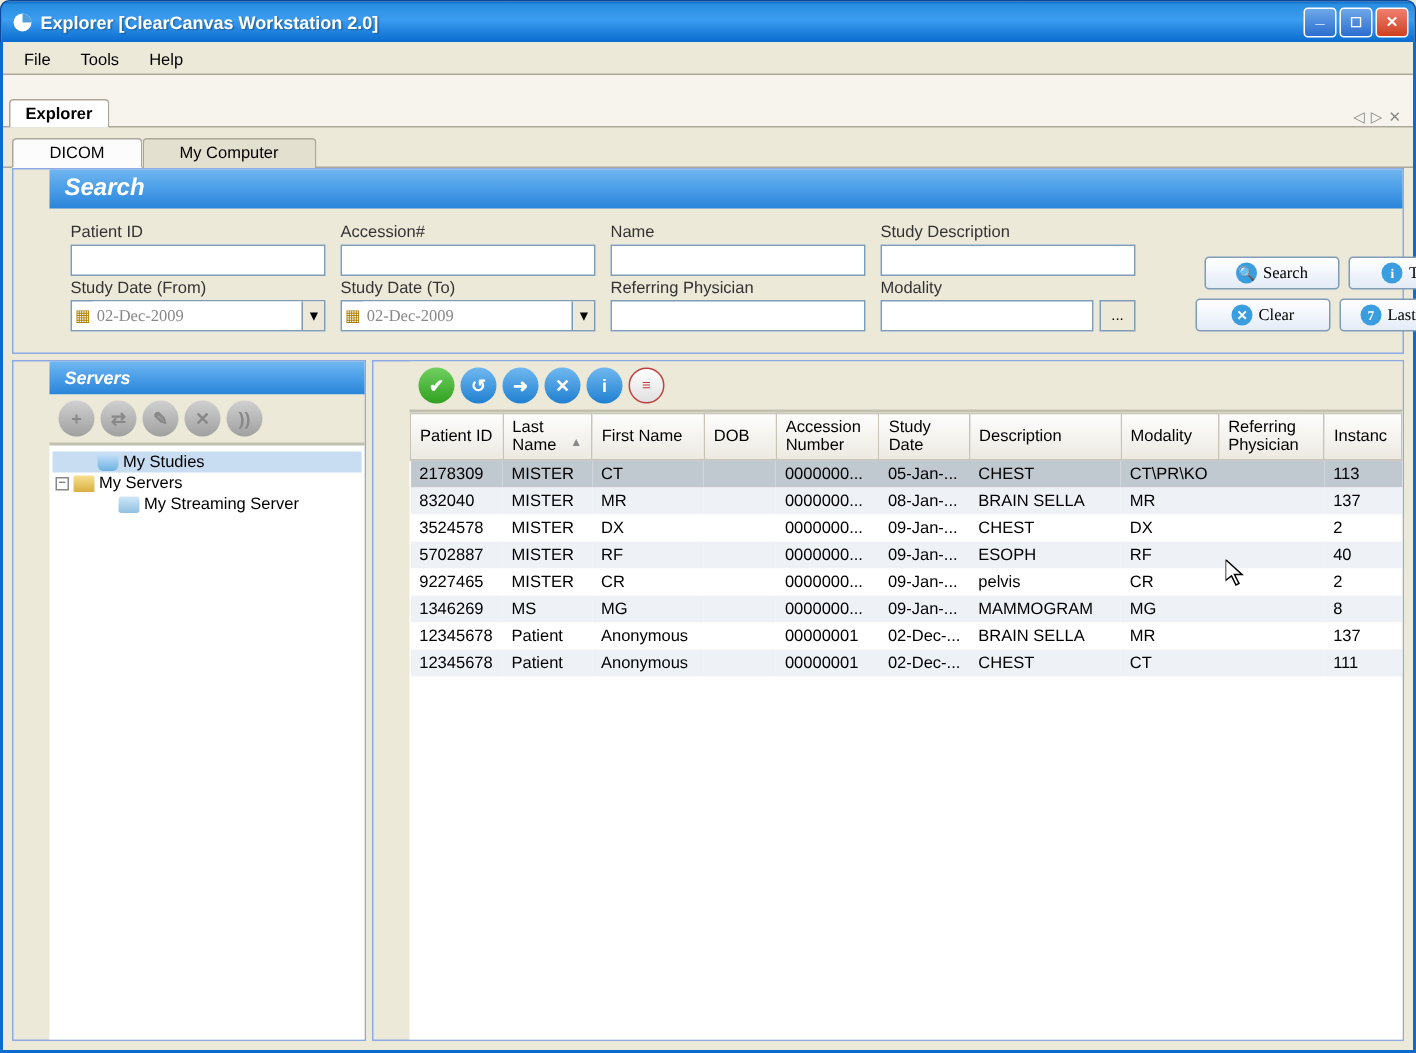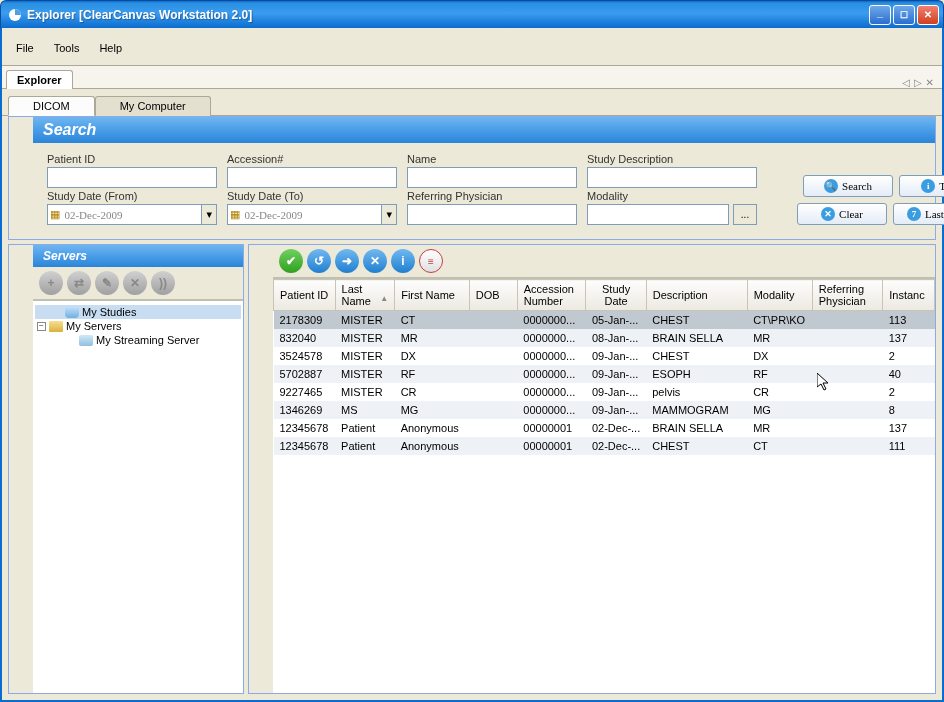--- a/index.html
+++ b/index.html
@@ -45,30 +45,30 @@
 
   .appframe {
     border: 2px solid #0a6cce;
     border-top:none;
     background:#ece9d8;
     height: calc(702px - 28px);
     display:flex; flex-direction:column;
   }
 
   .menubar {
-    height: 37px;
+    height: 21px;
     display:flex; align-items:center;
     padding: 2px 6px 0 6px;
     gap: 4px;
     background:#ece9d8;
   }
   .menubar .menuitem { padding: 2px 8px; cursor:default; }
 
   .doc-tabs {
-    height: 24px;
+    height: 36px;
     border-top: 1px solid #aca899;
     border-bottom: 1px solid #aca899;
     display:flex; align-items:flex-end;
     padding: 2px 4px 0 4px;
     position:relative;
     background:#f6f4ec;
   }
   .doc-tab {
     background:#fff;
     border:1px solid #aca899;
@@ -352,21 +352,21 @@
         </div>
         <div class="grid-wrap">
           <table class="grid" id="studies-table">
             <thead>
                 <tr id="hdr-row">
                   <th style="width: 62px;">Patient ID</th>
                   <th style="width: 64px;">Last Name<span class="sort">▲</span></th>
                   <th style="width: 78px;">First Name</th>
                   <th style="width: 56px;">DOB</th>
                   <th style="width: 72px;">Accession Number</th>
-                  <th style="width: 56px; text-align: center;">Study Date</th>
+                  <th style="width: 56px;">Study Date</th>
                   <th style="width: 110px;">Description</th>
                   <th style="width: 66px;">Modality</th>
                   <th style="width: 78px;">Referring Physician</th>
                   <th style="width: 54px;">Instanc</th>
                 </tr>
               </thead>
             <tbody id="body-rows">
                 <tr class="selected zebra0">
                   <td>2178309</td>
                   <td>MISTER</td>

